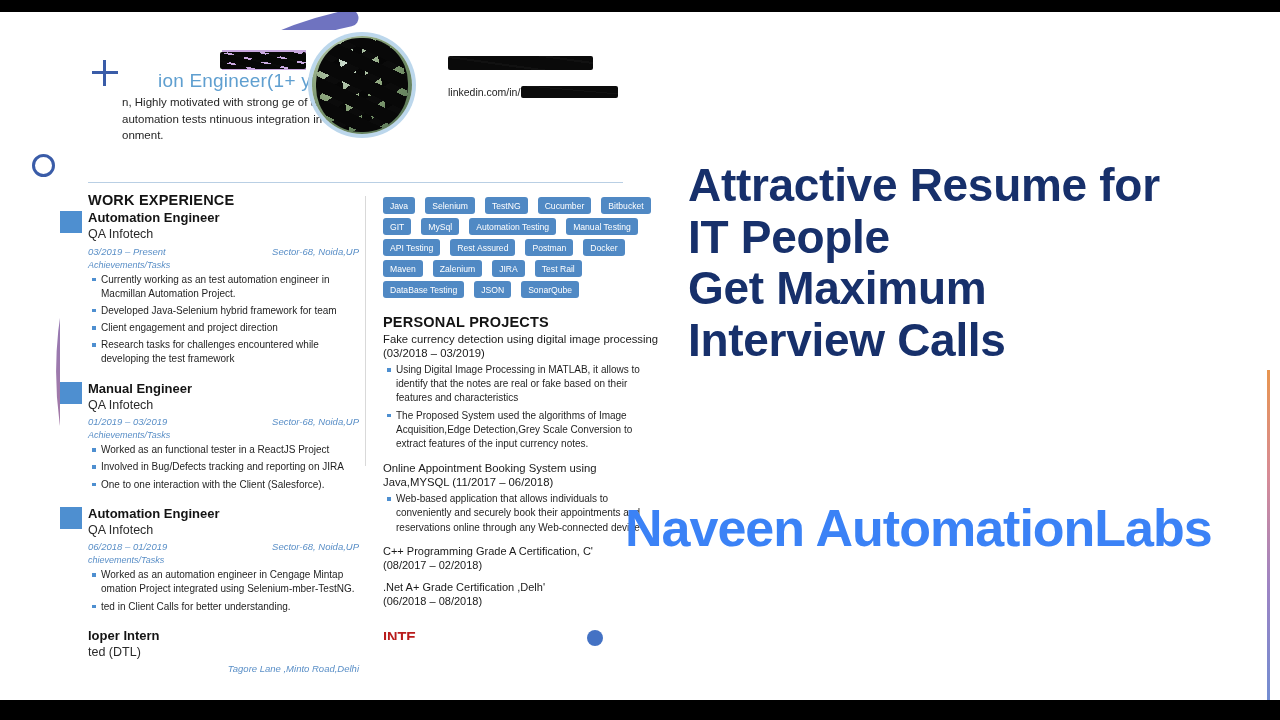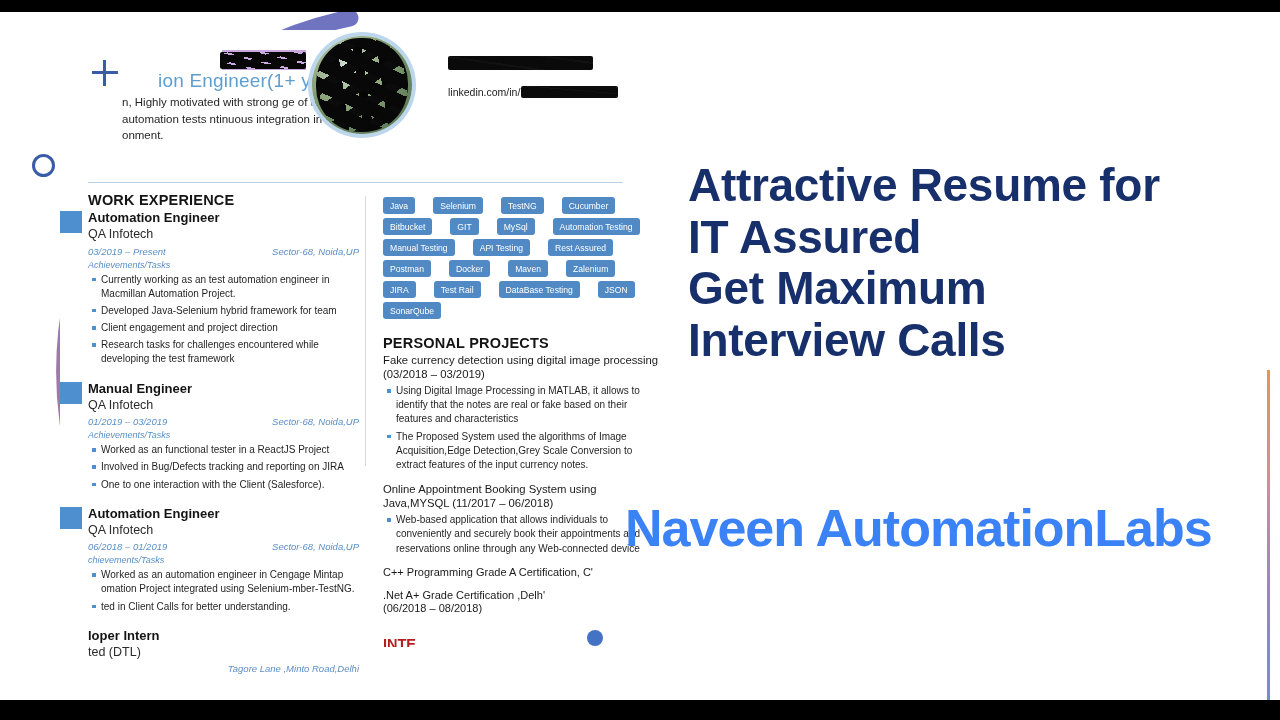--- a/index.html
+++ b/index.html
@@ -269,21 +269,21 @@
     content: "";
     position: absolute;
     left: -9px; top: 5px;
     width: 3.5px; height: 3.5px;
     background: #4e8fd0;
   }
 
   .skills-wrap {
     display: flex;
     flex-wrap: wrap;
-    gap: 4px 18px;
+    gap: 4px 10px;
     margin: 5px 0 16px 0;
     width: 270px;
   }
   .skill-tag {
     background: #5089c4;
     color: #fff;
     font-size: 8.6px;
     padding: 3.5px 7px;
     border-radius: 3px;
     white-space: nowrap;
@@ -477,35 +477,36 @@
           </div>
           <div class="proj">
             <div class="proj-title">Online Appointment Booking System using Java,MYSQL (11/2017 – 06/2018)</div>
             <ul class="bullets">
               <li>Web-based application that allows individuals to conveniently and securely book their appointments and reservations online through any Web-connected device</li>
             </ul>
           </div>
 
           <div class="cert">
             <div class="cert-line">C++ Programming Grade A Certification, C'</div>
+            <div class="cert-line">(08/2017 – 02/2018)</div>
           </div>
           <div class="cert">
             <div class="cert-line">.Net A+ Grade Certification ,Delh'</div>
             <div class="cert-line">(06/2018 – 08/2018)</div>
           </div>
 
           <div class="cut-title">INTE</div>
         </div>
 
       </div>
     </div>
 
     <div class="promo-title">
       <div>Attractive Resume for</div>
-      <div>IT Assured</div>
+      <div>IT People</div>
       <div>Get Maximum</div>
       <div>Interview Calls</div>
     </div>
 
     <div class="promo-brand">Naveen AutomationLabs</div>
 
   </div>
 
   <div class="letterbox-bottom"></div>
 </div>

